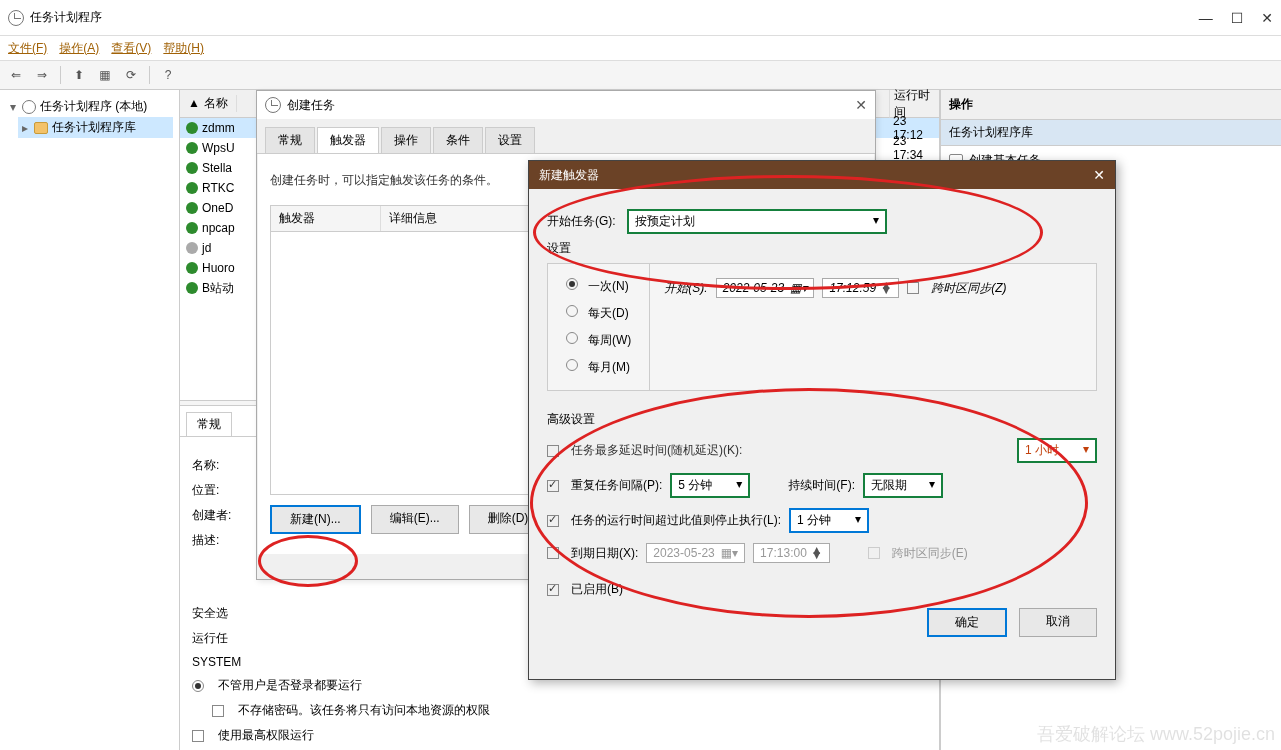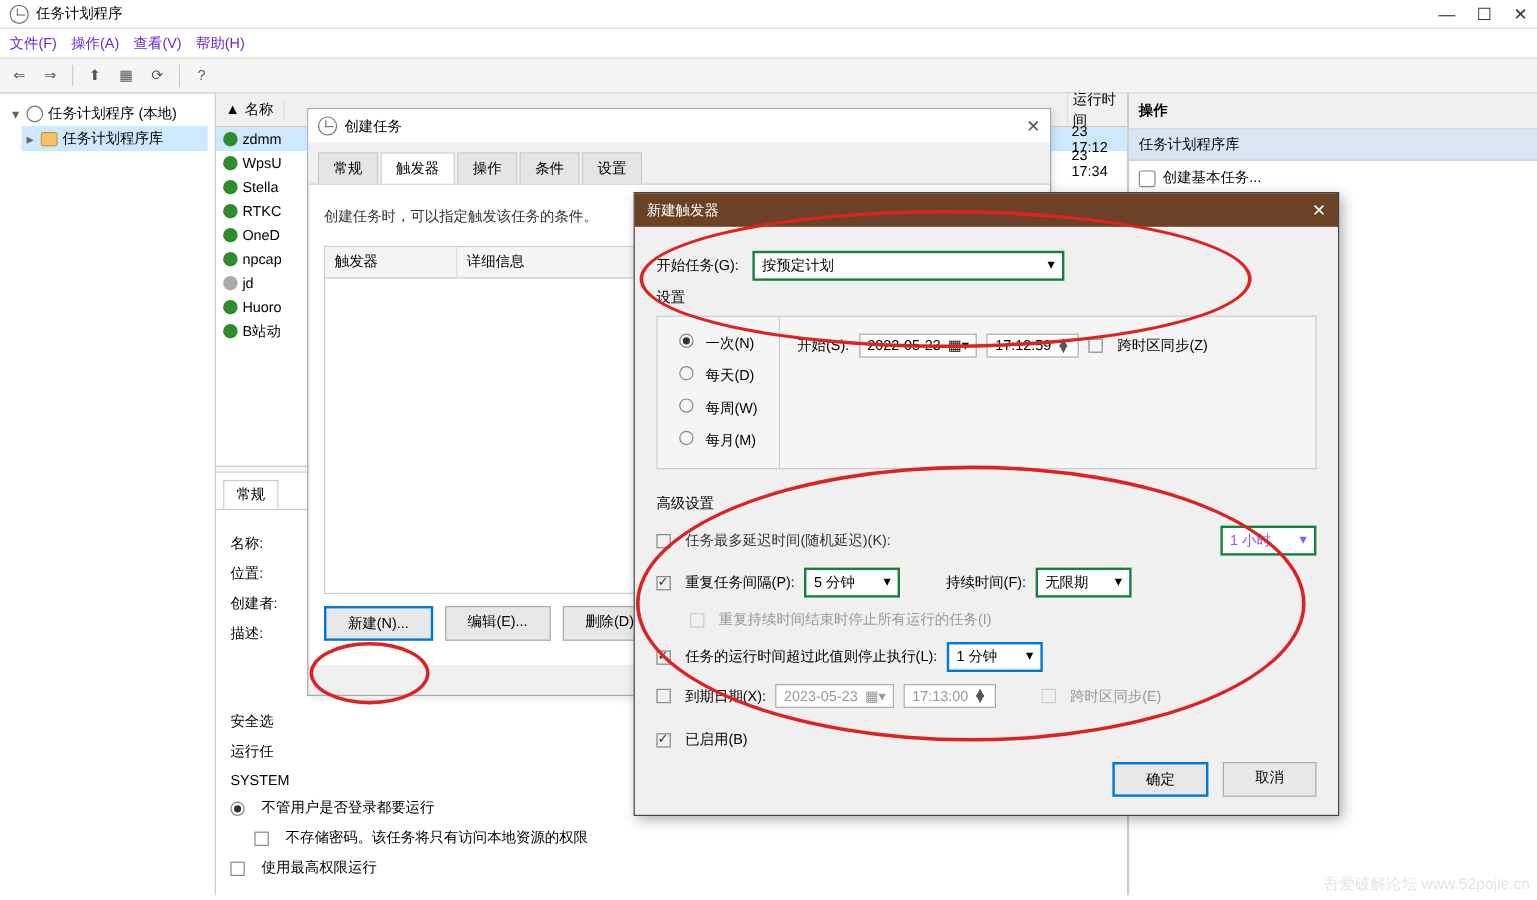--- a/index.html
+++ b/index.html
@@ -1,27 +1,27 @@
 <!DOCTYPE html>
 <html><head>
 <meta charset="utf-8">
 <style>
 * { box-sizing: border-box; margin: 0; padding: 0; font-family: "Microsoft YaHei", "Segoe UI", sans-serif; font-size: 12px; }
 body { width: 1281px; height: 750px; background: #fff; position: relative; overflow: hidden; }
 
 
-.titlebar { height: 24px; display: flex; align-items: center; padding: 0 8px; border-bottom: 1px solid #ddd; }
+.titlebar { height: 36px; display: flex; align-items: center; padding: 0 8px; border-bottom: 1px solid #ddd; }
 .titlebar-icon { width: 16px; height: 16px; border: 1.5px solid #777; border-radius: 50%; margin-right: 6px; position: relative; }
 .titlebar-icon::after { content:''; position:absolute; width:6px; height:5px; border-left:1.5px solid #777; border-bottom:1.5px solid #777; top:2px; left:5px; }
 .titlebar-ctrls { margin-left:auto; display:flex; gap:18px; color:#333; }
 .titlebar-ctrls span { cursor:default; font-size:14px; }
 
 
 .menubar { height: 24px; display:flex; align-items:center; gap: 12px; padding: 0 8px; }
-.menubar span { color:#6d28d9; }
+.menubar span { color:#a16207;text-decoration:underline; }
 
 
 .toolbar { height: 30px; border-top:1px solid #ddd; border-bottom:1px solid #ccc; display:flex; align-items:center; gap:6px; padding:0 6px; background:#f5f5f5; }
 .tb-btn { width:20px; height:20px; display:flex; align-items:center; justify-content:center; color:#555; }
 .tb-sep { width:1px; height:18px; background:#ccc; margin:0 2px;}
 
 
 .mainarea { display:flex; height: calc(750px - 28px - 24px - 30px); }
 
 
@@ -101,21 +101,21 @@
 .dlg2-adv-row.indent { margin-left:28px; color:#999;}
 .dlg2-adv-row .lbl-dis { color:#999;}
 .dlg2-btns { display:flex; gap:12px; justify-content:flex-end; margin-top:8px;}
 .dlg2-btn { padding:4px 26px; border:1px solid #aaa; background:#e8e8e8;}
 .dlg2-btn.primary { border:2px solid #0078d7;}
 
 
 .anno { position:absolute; border:3px solid #d22; border-radius:50%; pointer-events:none;}
 
 
-.wm { position:absolute; right:6px; bottom:4px; color:rgba(0,0,0,0.12); font-size:13px; }
+.wm { position:absolute; right:6px; bottom:4px; color:rgba(0,0,0,0.12); font-size:18px; }
 </style>
 </head>
 <body>
 
 <div class="titlebar">
   <span class="titlebar-icon"></span>
   <span>任务计划程序</span>
   <div class="titlebar-ctrls">
     <span>—</span>
     <span>☐</span>
@@ -327,21 +327,21 @@
           <div class="dlg2-radio-row">
               <span class="radio"></span>
               <span>每周(W)</span>
             </div>
           <div class="dlg2-radio-row">
               <span class="radio"></span>
               <span>每月(M)</span>
             </div>
         </div>
         <div style="border:1px solid #ccc; border-left:none; flex:1; background:#f5f5f5; padding:14px;">
-          <div style="display:flex; align-items:center; gap:8px;">
+          <div style="display:flex; align-items:center; gap:8px;font-style:italic;">
             <span>开始(S):</span>
             <div class="dlg2-date">
                 <span>2022-05-23</span>
                 <span>▦▾</span>
               </div>
             <div class="dlg2-time">
                 <span>17:12:59</span>
                 <span class="dlg2-spin">
                   <span>▲</span>
                   <span>▼</span>
@@ -352,42 +352,38 @@
           </div>
         </div>
       </div>
     </div>
 
     <div class="dlg2-adv">
       <div style="margin-bottom:8px;">高级设置</div>
       <div class="dlg2-adv-row">
         <span class="chk"></span>
         <span class="lbl-dis" style="color:#333;">任务最多延迟时间(随机延迟)(K):</span>
-        <div class="dlg2-sel sm" style="margin-left:auto; color:#8b5cf6;">
+        <div class="dlg2-sel sm" style="margin-left:auto; color:#c2410c;">
             <span>1 小时</span>
             <span>▾</span>
           </div>
       </div>
       <div class="dlg2-adv-row">
         <span class="chk sel"></span>
         <span>重复任务间隔(P):</span>
         <div class="dlg2-sel sm">
             <span>5 分钟</span>
             <span>▾</span>
           </div>
         <span style="margin-left:30px;">持续时间(F):</span>
         <div class="dlg2-sel sm">
             <span>无限期</span>
             <span>▾</span>
           </div>
       </div>
-      <div class="dlg2-adv-row indent">
-        <span class="chk" style="border-color:#ccc;"></span>
-        <span>重复持续时间结束时停止所有运行的任务(I)</span>
-      </div>
       <div class="dlg2-adv-row">
         <span class="chk sel"></span>
         <span>任务的运行时间超过此值则停止执行(L):</span>
         <div class="dlg2-sel sm" style="border-color:#0078d7;">
             <span>1 分钟</span>
             <span>▾</span>
           </div>
       </div>
       <div class="dlg2-adv-row">
         <span class="chk"></span>

